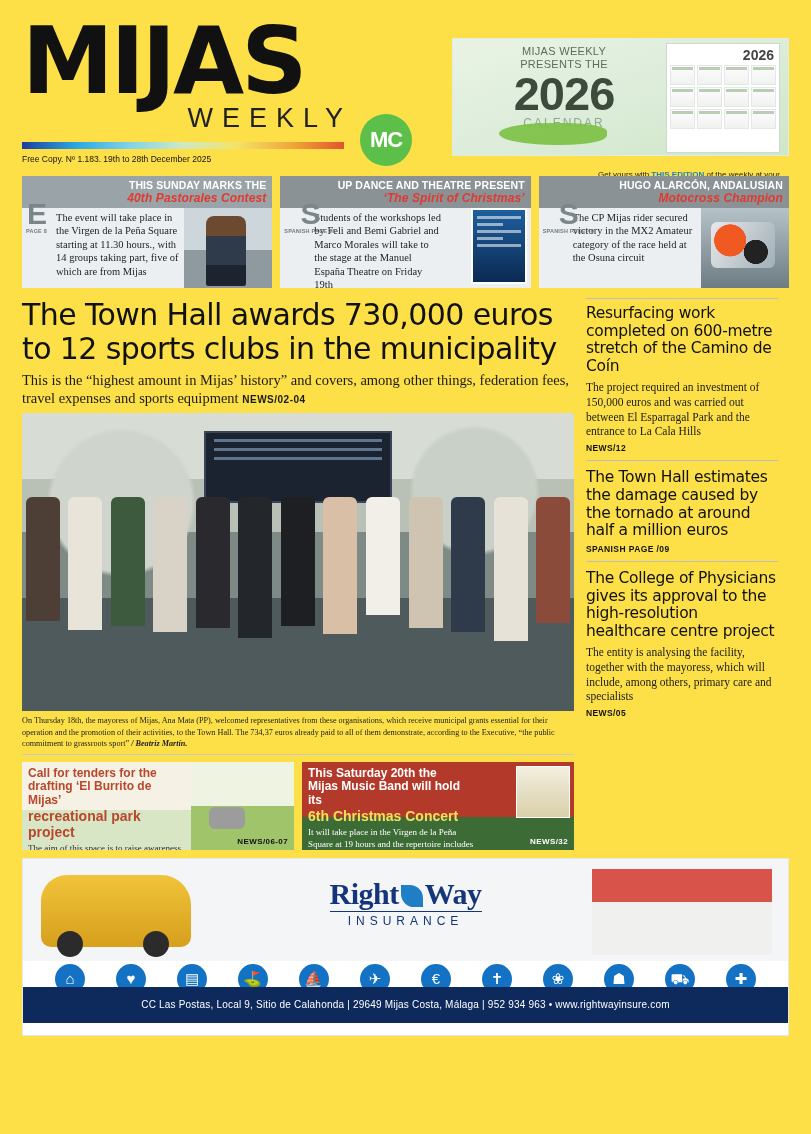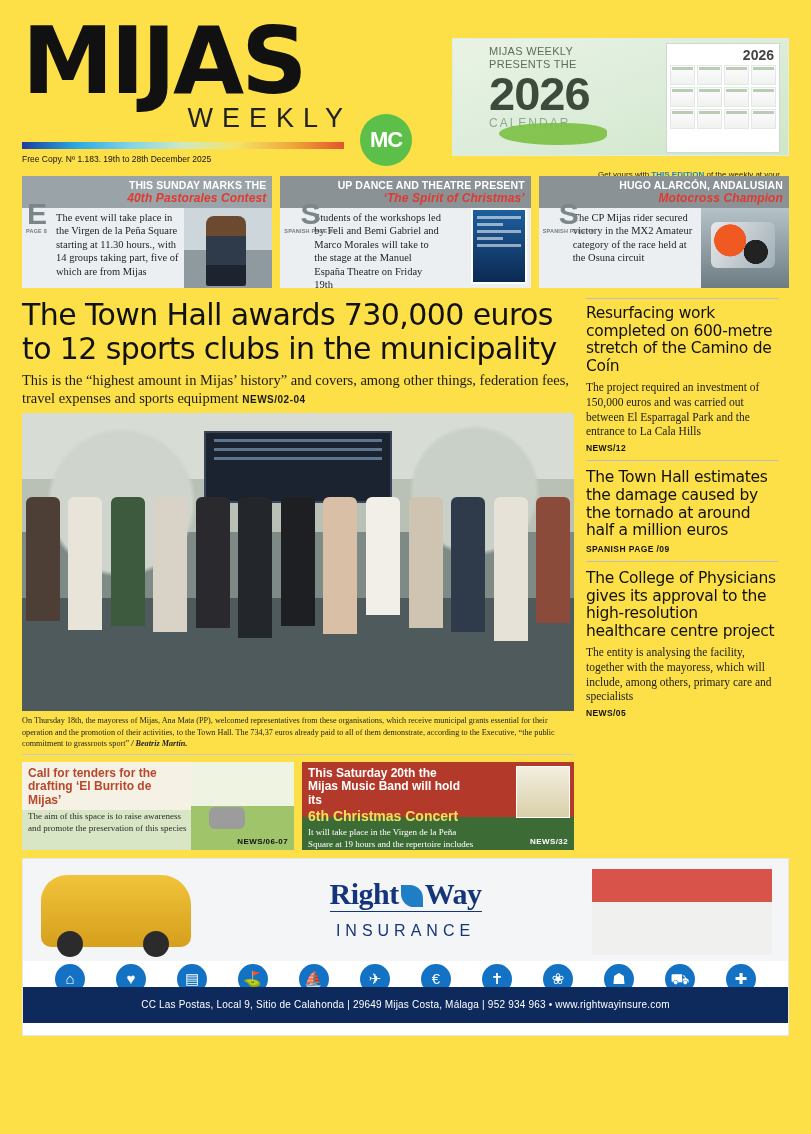--- a/index.html
+++ b/index.html
@@ -91,20 +91,21 @@
     height: 118px;
     background: linear-gradient(160deg, #e9f3e4 0%, #dfeedd 40%, #cfe6c8 100%);
     overflow: hidden;
     border: 1px solid #e2ece0;
   }
   .promo-text {
     position: absolute;
     left: 36px;
     top: 6px;
     width: 150px;
+    text-align: center;
     color: #5c6d5c;
     font-size: 11px;
     line-height: 1.15;
     letter-spacing: .3px;
   }
   .promo-year {
     font-size: 47px;
     font-weight: bold;
     color: #3d4b3d;
     letter-spacing: -1px;
@@ -476,25 +477,25 @@
     font-size: 30px;
     font-weight: bold;
     color: #14357a;
     letter-spacing: -.5px;
   }
   .ad-brand .rw .leaf {
     display: inline-block; width: 22px; height: 22px; border-radius: 0 60% 0 60%;
     background: #1f7fc4; vertical-align: -3px; margin: 0 2px;
   }
   .ad-brand .ins {
-    font-size: 16px;
+    font-size: 12px;
     letter-spacing: 5px;
     color: #14357a;
     border-top: 1px solid #14357a;
-    padding-top: 10px;
+    padding-top: 2px;
   }
   .ad-icons {
     position: absolute; left: 0; right: 0; bottom: 32px;
     display: flex; justify-content: center; gap: 9px;
   }
   .ad-icon { width: 52px; text-align: center; }
   .ad-icon .circ {
     width: 30px; height: 30px; margin: 0 auto 2px auto;
     background: #1472c4; border-radius: 50%;
     color: #fff; font-size: 15px; line-height: 30px;
@@ -714,20 +715,21 @@
       </div>
 
       <div class="promos2">
         <div class="promo2 left">
           <div class="p2-art-left">
             <div class="donkey"></div>
           </div>
           <div class="p2-title">
             <span>Call for tenders for the</span>
             <span>drafting ‘El Burrito de Mijas’</span>
+            <span class="big">recreational park project</span>
           </div>
           <div class="p2-text">The aim of this space is to raise awareness and promote the preservation of this species</div>
           <div class="p2-ref">NEWS/06-07</div>
         </div>
 
         <div class="promo2 right">
           <div class="p2-art-right"></div>
           <div class="p2-title">
             <span>This Saturday 20th the Mijas</span>
             <span>Music Band will hold its</span>

